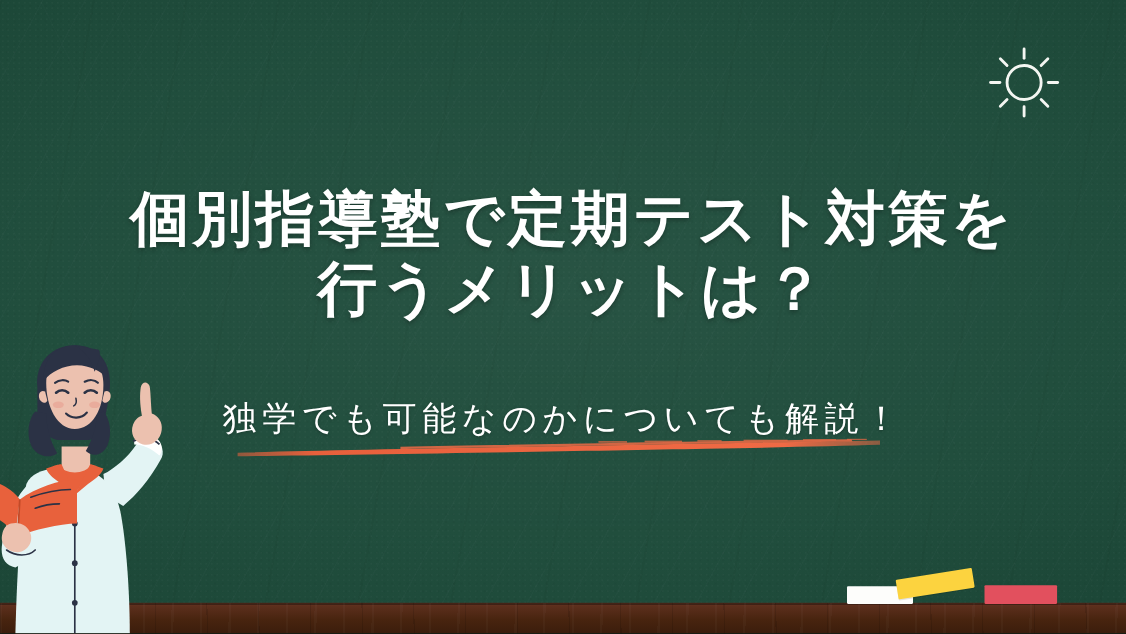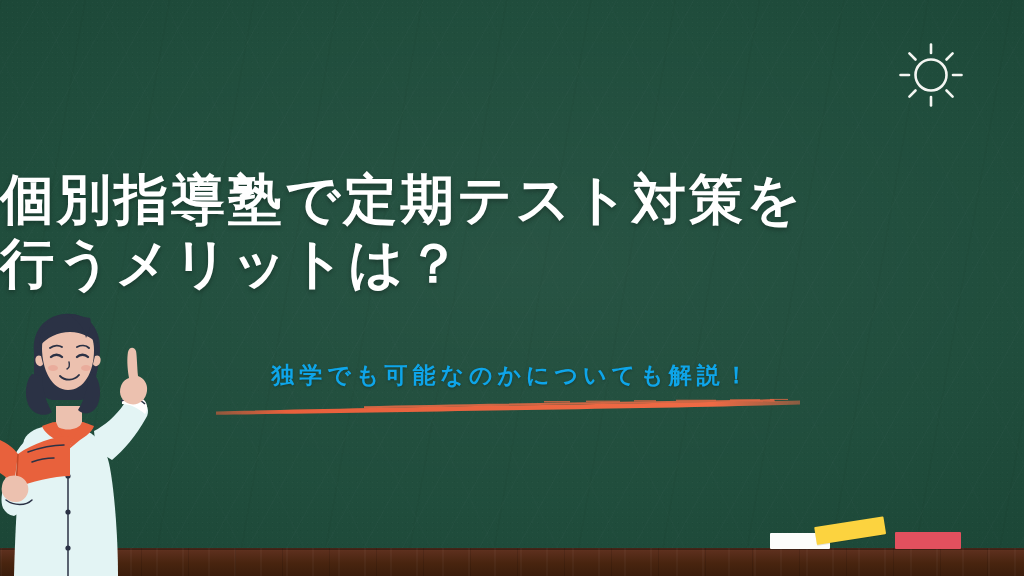--- a/index.html
+++ b/index.html
@@ -53,40 +53,40 @@
   .ledge-lip{
     position:absolute;left:0;right:0;top:0;height:2px;
     background:rgba(0,0,0,.35);
   }
 
   
   .sun{position:absolute;left:896px;top:40px;width:70px;height:70px;}
 
   
   .headline{
-    position:absolute;left:0;right:0;top:168px;
-    text-align:left;
+    position:absolute;left:17px;right:0;top:168px;
+    text-align:center;
     color:#ffffff;
     font-weight:700;
     font-size:54px;
     line-height:1.18;
     letter-spacing:3px;
     text-shadow:0 2px 5px rgba(0,0,0,.30);
     white-space:pre-line;
   }
 
   
   .subwrap{
     position:absolute;left:0;right:0;top:360px;text-align:center;
   }
   .subtitle{
     display:inline-block;
-    color:#0ea5e9;
-    font-size:23px;
-    font-weight:700;
+    color:#ffffff;
+    font-size:31px;
+    font-weight:400;
     letter-spacing:5px;
     text-shadow:0 1px 3px rgba(0,0,0,.28);
   }
   .brush{
     position:absolute;left:214px;top:396px;width:588px;height:20px;
   }
 
   
   .chalk{position:absolute;border-radius:1px;}
   .chalk-white{left:770px;top:533px;width:60px;height:16px;background:#fdfdfb;}

